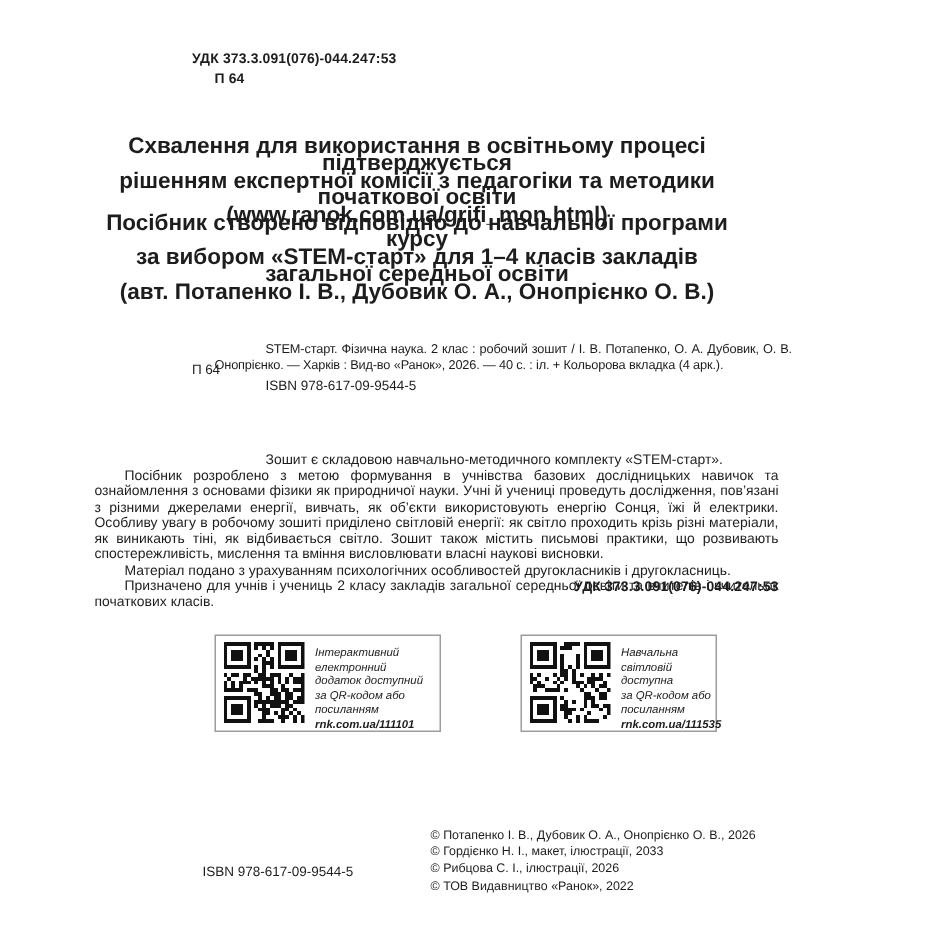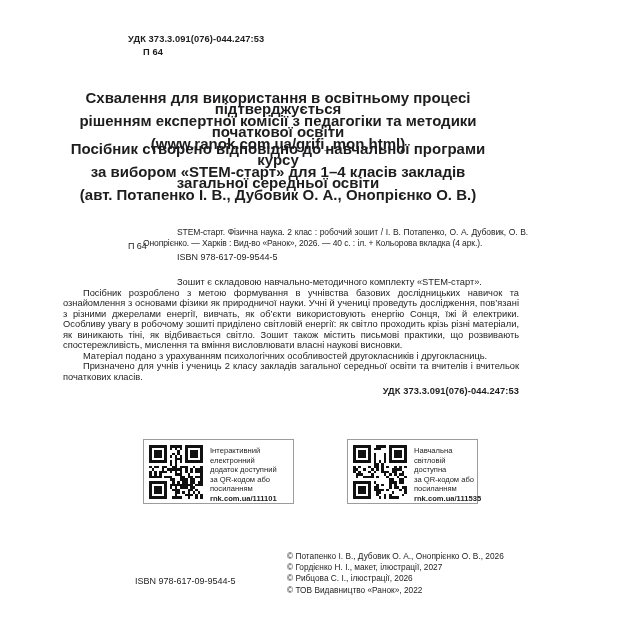--- a/index.html
+++ b/index.html
@@ -20,27 +20,27 @@
   .note.program{top:143px;}
   
   .catalog{left:143px;top:227px;width:385px;font-size:8.5px;line-height:10.6px;letter-spacing:-0.1px;}
   .catalog .author{font-weight:bold;font-size:9px;margin:0 0 2px 14px;}
   .catalog .index{position:absolute;left:-15px;top:14px;font-size:9px;}
   .catalog .entry{margin:0;text-indent:34px;text-align:justify;}
   .catalog .isbn{margin:4px 0 0 34px;font-size:9px;letter-spacing:0;}
   
   .annotation{left:63px;top:277px;width:456px;font-size:9.3px;line-height:10.5px;}
   .annotation p{margin:0;text-align:justify;text-indent:20px;}
-  .annotation p.first{text-indent:114px;text-align:left;}
+  .annotation p.first{text-indent:114px;text-align:left;margin-top:24px;}
   
   .udk-bottom{right:111px;top:386px;font-size:9.3px;font-weight:bold;letter-spacing:0.1px;}
   
   .qr-box{
-    top:439px;height:65px;border:1px solid #9c9c9c;background:#fff;
-    display:flex;align-items:center;box-sizing:border-box;padding:4px 5px;gap:7px;
+    top:423px;height:65px;border:1px solid #9c9c9c;background:#fff;
+    display:flex;align-items:flex-start;box-sizing:border-box;padding:4px 5px;gap:7px;font-style:italic;
   }
   .qr-box.left{left:143px;width:151px;}
   .qr-box.right{left:347px;width:131px;}
   .qr{width:54px;height:54px;flex:0 0 auto;}
   .qr svg{width:54px;height:54px;display:block;}
   .qr-text{font-size:7.6px;line-height:9.6px;align-self:flex-start;padding-top:2px;}
   .qr-text .qr-link{font-weight:bold;}
   
   .copyrights{left:287px;top:551px;font-size:8.3px;line-height:11.2px;}
   
@@ -554,20 +554,20 @@
       <div>світловій</div>
       <div>доступна</div>
       <div>за QR-кодом або</div>
       <div>посиланням</div>
       <div class="qr-link">rnk.com.ua/111535</div>
     </div>
   </div>
 
   <div class="abs copyrights">
     <div>© Потапенко І. В., Дубовик О. А., Онопрієнко О. В., 2026</div>
-    <div>© Гордієнко Н. І., макет, ілюстрації, 2027</div>
+    <div>© Гордієнко Н. І., макет, ілюстрації, 2033</div>
     <div>© Рибцова С. І., ілюстрації, 2026</div>
     <div>© ТОВ Видавництво «Ранок», 2022</div>
   </div>
 
   <div class="abs isbn-bottom">ISBN 978-617-09-9544-5</div>
 
 </div>
 
 </body></html>

